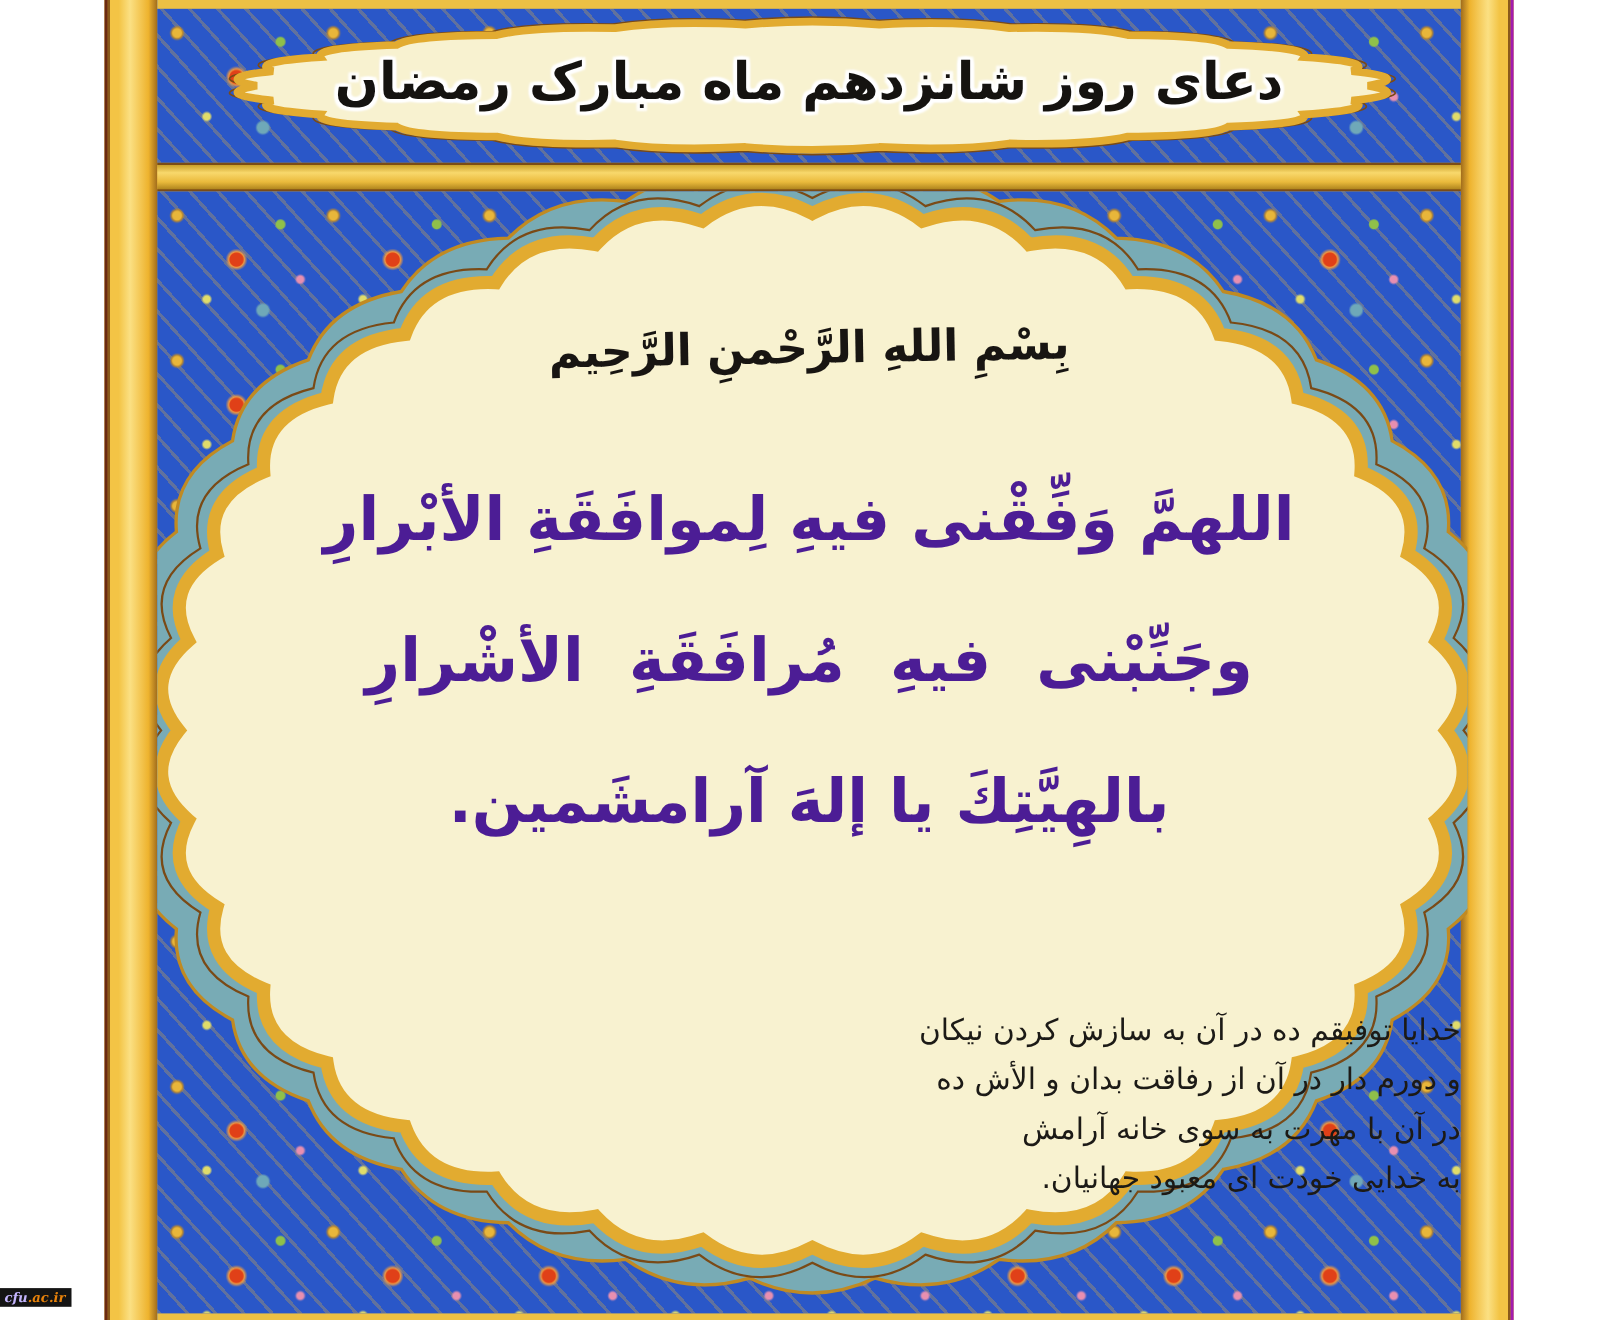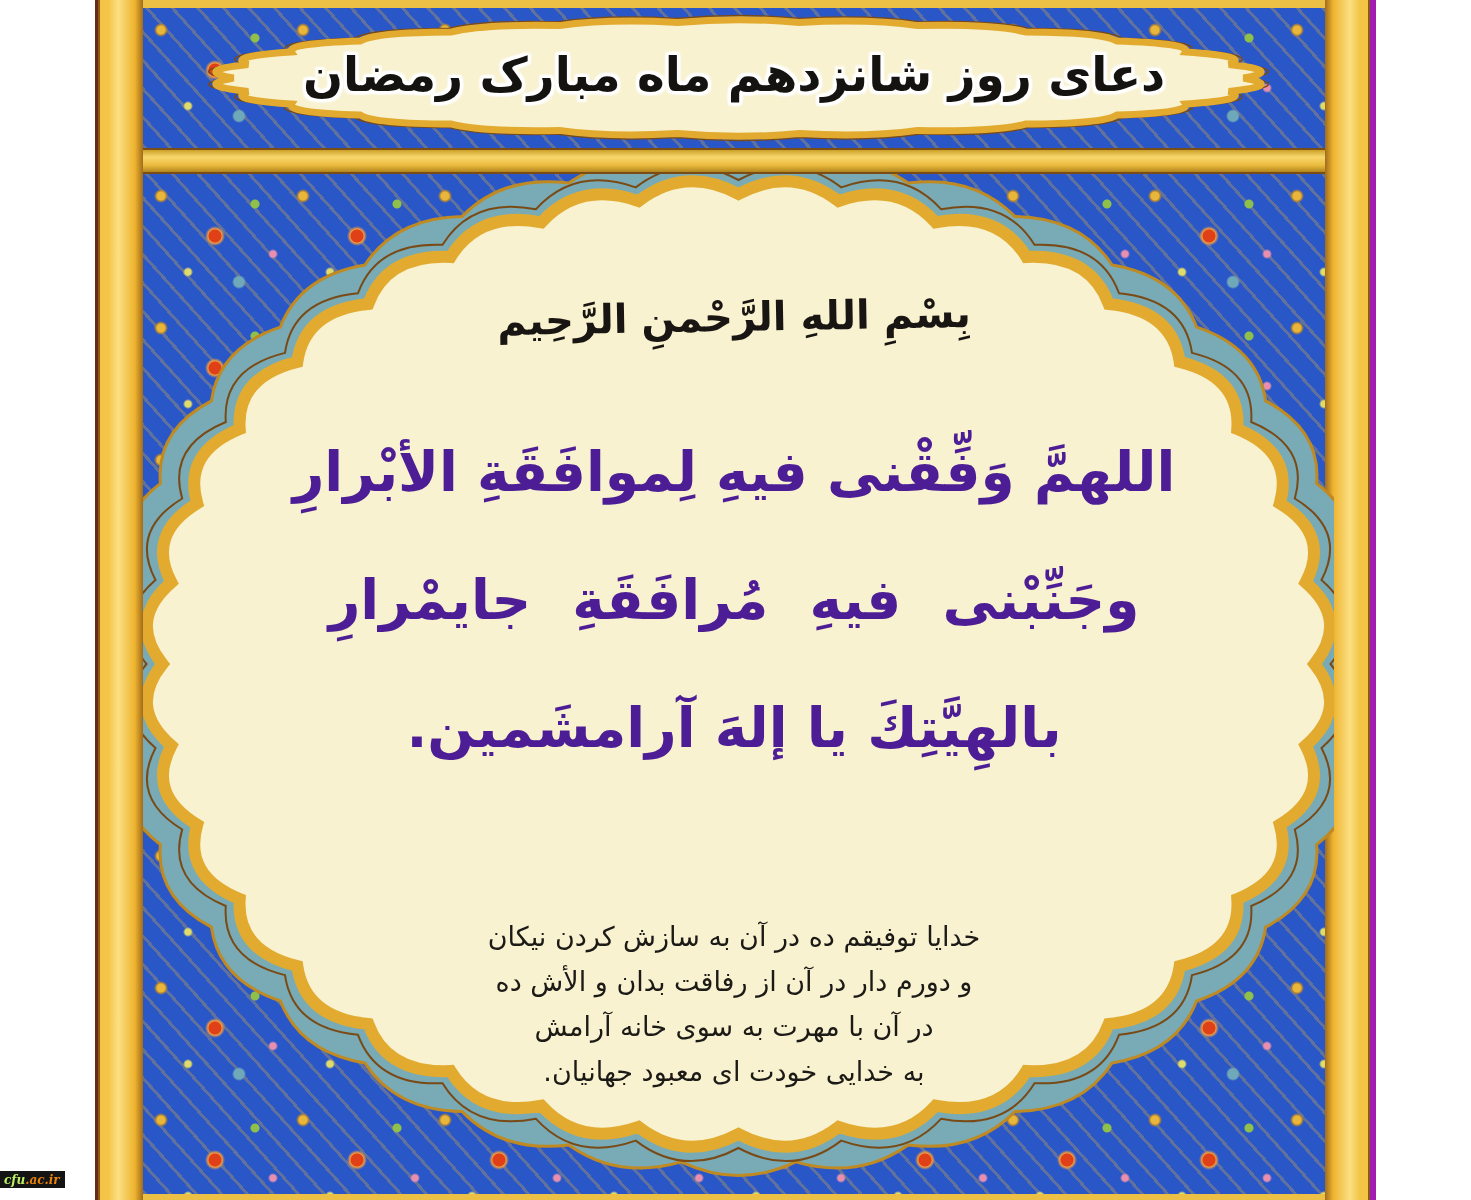--- a/index.html
+++ b/index.html
@@ -4,21 +4,21 @@
 <style>
   html,body{margin:0;padding:0;}
   body{
     width:1471px;height:1200px;position:relative;overflow:hidden;
     background:#ffffff;
     font-family:"DejaVu Sans", sans-serif;
   }
   
   .artwork{
     position:absolute;left:95px;top:0;width:1281px;height:1200px;
-    border-left:3px solid #6b2a12;border-right:6px solid #a21caf;
+    border-left:3px solid #6b2a12;border-right:3px solid #a21caf;
     box-sizing:border-box;background:var(--gold,#e6b233);
   }
   .gold-band{
     position:absolute;top:0;bottom:0;width:45px;
     background:linear-gradient(90deg,#8a5a1a 0 2px,#f3c445 2px 10px,#fbe083 45%,#eeb32e 82%,#a06c1c 100%);
   }
   .gold-band.left{left:0;}
   .gold-band.right{right:0;transform:scaleX(-1);}
   
   .ornate{
@@ -59,33 +59,33 @@
     position:absolute;top:72px;left:0;right:0;height:110px;
     display:flex;align-items:center;justify-content:center;
     font-size:40px;font-weight:bold;color:#181512;transform:rotate(-1deg);
   }
   .arabic-lines{position:absolute;top:218px;left:0;right:0;}
   .arabic-line{
     height:128px;display:flex;align-items:center;justify-content:center;
     font-size:55px;font-weight:bold;color:#4c1d95;white-space:nowrap;
   }
   .arabic-line:nth-child(2){word-spacing:22px;}
-  .persian-lines{position:absolute;top:724px;left:0;right:0;text-align:center;}
+  .persian-lines{position:absolute;top:724px;left:0;right:0;text-align:right;}
   .persian-line{
     height:45px;line-height:45px;font-size:27px;color:#1c1a16;white-space:nowrap;
   }
   
   .watermark{
     position:absolute;left:0;top:1171px;height:17px;min-width:54px;
     background:var(--wm-bg,#141414);display:flex;align-items:center;
     padding:0 5px 0 4px;box-sizing:border-box;
     font-family:"DejaVu Serif", serif;font-style:italic;font-weight:bold;font-size:12px;
     direction:ltr;
   }
-  .watermark .site{color:#bef264;}
+  .watermark .site{color:#c4b5fd;}
   .watermark .suffix{color:var(--wm-orange,#e8820a);}
 </style>
 </head>
 <body>
 
 <div class="artwork">
 
   <div class="gold-band left"></div>
   <div class="gold-band right"></div>
 
@@ -107,21 +107,21 @@
       <path id="m-outline" d="M 1187.5 490.0 Q 1223.6 534.9 1178.5 574.0 Q 1204.5 623.4 1151.8 655.5 Q 1166.9 707.8 1108.2 732.0 Q 1112.0 785.7 1049.0 801.1 Q 1041.3 854.5 976.0 860.8 Q 957.1 912.2 891.5 909.2 Q 862.0 957.2 798.0 944.8 Q 758.7 987.9 698.3 966.6 Q 650.4 1003.5 595.5 974.0 Q 540.6 1003.5 492.7 966.6 Q 432.3 987.9 393.0 944.8 Q 329.0 957.2 299.5 909.2 Q 233.9 912.2 215.0 860.8 Q 149.7 854.5 142.0 801.1 Q 79.0 785.7 82.8 732.0 Q 24.1 707.8 39.2 655.5 Q -13.5 623.4 12.5 574.0 Q -32.6 534.9 3.5 490.0 Q -32.6 445.1 12.5 406.0 Q -13.5 356.6 39.2 324.5 Q 24.1 272.2 82.8 248.0 Q 79.0 194.3 142.0 178.9 Q 149.7 125.5 215.0 119.2 Q 233.9 67.8 299.5 70.8 Q 329.0 22.8 393.0 35.2 Q 432.3 -7.9 492.7 13.4 Q 540.6 -23.5 595.5 6.0 Q 650.4 -23.5 698.3 13.4 Q 758.7 -7.9 798.0 35.2 Q 862.0 22.8 891.5 70.8 Q 957.1 67.8 976.0 119.2 Q 1041.3 125.5 1049.0 178.9 Q 1112.0 194.3 1108.2 248.0 Q 1166.9 272.2 1151.8 324.5 Q 1204.5 356.6 1178.5 406.0 Q 1223.6 445.1 1187.5 490.0 Z" fill="none" stroke="#7a4a16" stroke-width="2"></path>
       <path id="m-body" d="M 1171.5 490.0 Q 1206.6 533.6 1162.7 571.6 Q 1188.0 619.6 1136.8 650.7 Q 1151.5 701.5 1094.3 725.0 Q 1098.0 777.1 1036.7 792.1 Q 1029.3 843.9 965.7 850.0 Q 947.4 900.0 883.5 897.0 Q 854.8 943.7 792.5 931.7 Q 754.3 973.5 695.5 952.9 Q 649.0 988.6 595.5 960.0 Q 542.0 988.6 495.5 952.9 Q 436.7 973.5 398.5 931.7 Q 336.2 943.7 307.5 897.0 Q 243.6 900.0 225.3 850.0 Q 161.7 843.9 154.3 792.1 Q 93.0 777.1 96.7 725.0 Q 39.5 701.5 54.2 650.7 Q 3.0 619.6 28.3 571.6 Q -15.6 533.6 19.5 490.0 Q -15.6 446.4 28.3 408.4 Q 3.0 360.4 54.2 329.3 Q 39.5 278.5 96.7 255.0 Q 93.0 202.9 154.3 187.9 Q 161.7 136.1 225.3 130.0 Q 243.6 80.0 307.5 83.0 Q 336.2 36.3 398.5 48.3 Q 436.7 6.5 495.5 27.1 Q 542.0 -8.6 595.5 20.0 Q 649.0 -8.6 695.5 27.1 Q 754.3 6.5 792.5 48.3 Q 854.8 36.3 883.5 83.0 Q 947.4 80.0 965.7 130.0 Q 1029.3 136.1 1036.7 187.9 Q 1098.0 202.9 1094.3 255.0 Q 1151.5 278.5 1136.8 329.3 Q 1188.0 360.4 1162.7 408.4 Q 1206.6 446.4 1171.5 490.0 Z" fill="#f8f2d0" stroke="#e2ab30" stroke-width="12"></path>
     </svg>
   </div>
 
   <div class="content">
     <div class="bismillah">بِسْمِ اللهِ الرَّحْمنِ الرَّحِيم</div>
 
     <div class="arabic-lines">
       <div class="arabic-line">اللهمَّ وَفِّقْنى فيهِ لِموافَقَةِ الأبْرارِ</div>
-      <div class="arabic-line">وجَنِّبْنى فيهِ مُرافَقَةِ جایمْرارِ</div>
+      <div class="arabic-line">وجَنِّبْنى فيهِ مُرافَقَةِ الأشْرارِ</div>
       <div class="arabic-line">بالهِيَّتِكَ يا إلهَ آرامشَمين.</div>
     </div>
 
     <div class="persian-lines">
       <div class="persian-line">خدایا توفیقم ده در آن به سازش کردن نیکان</div>
       <div class="persian-line">و دورم دار در آن از رفاقت بدان و الأش ده</div>
       <div class="persian-line">در آن با مهرت به سوی خانه آرامش</div>
       <div class="persian-line">به خدایی خودت ای معبود جهانیان.</div>
     </div>
   </div>

